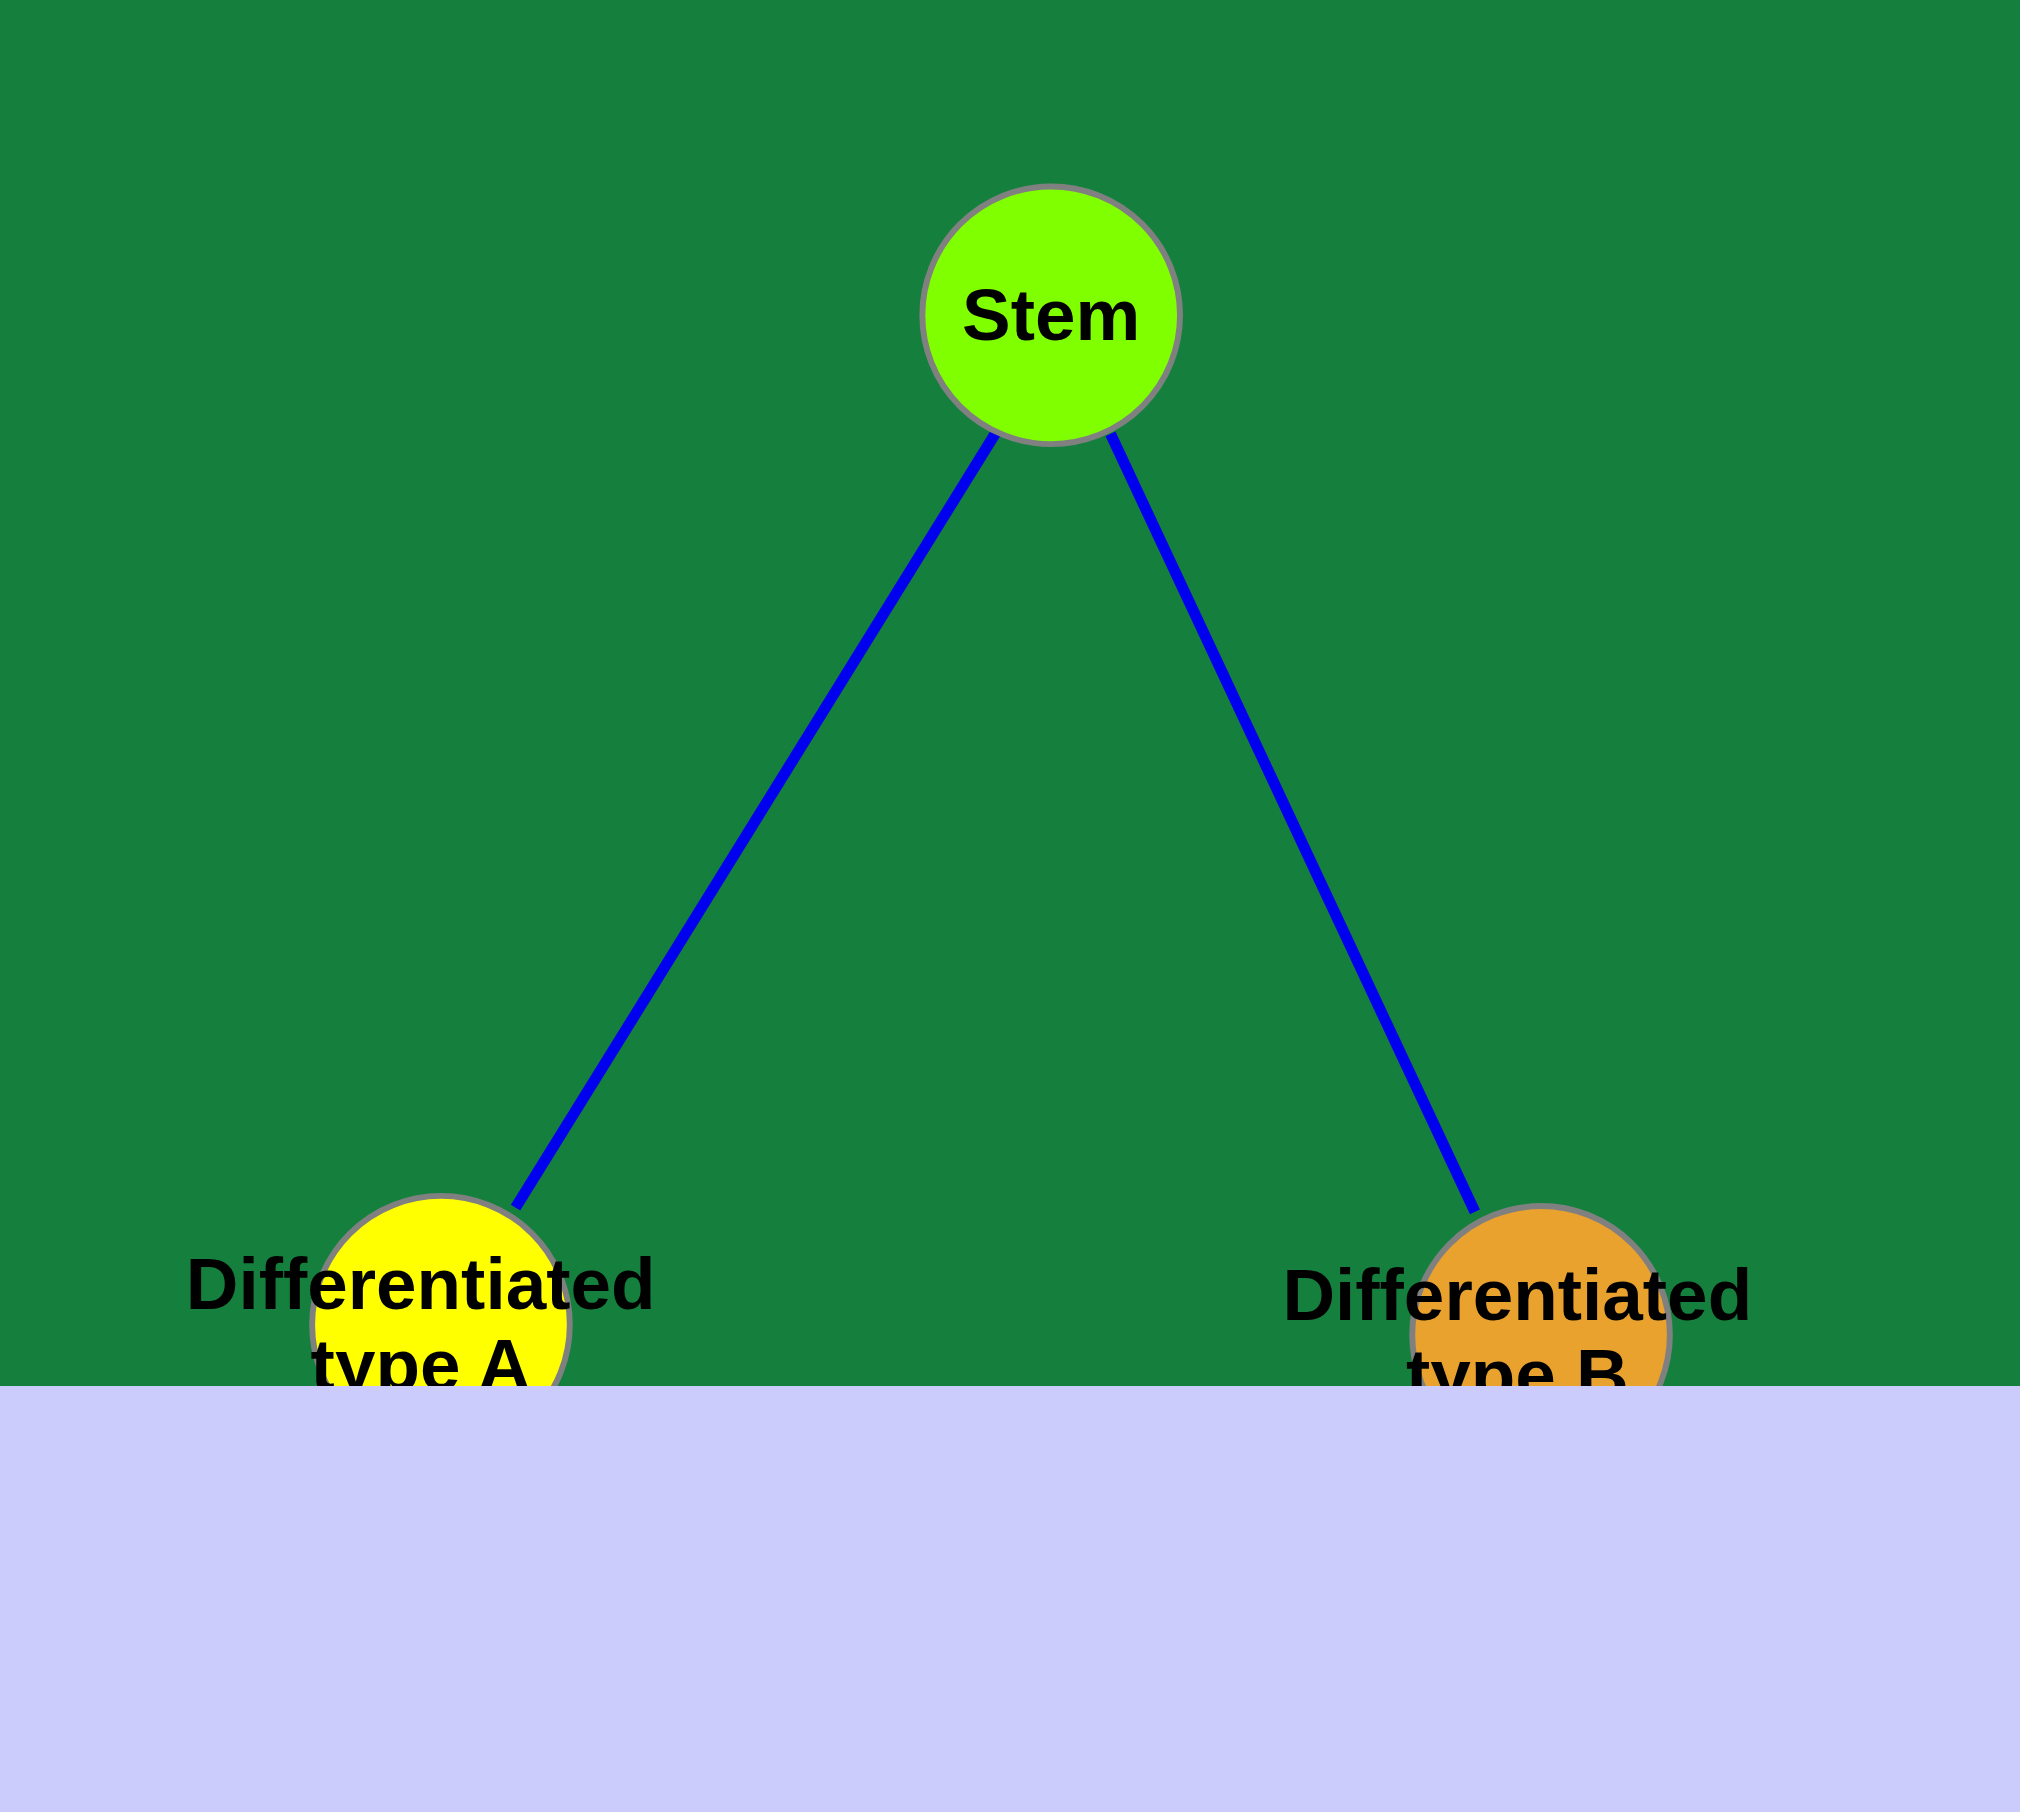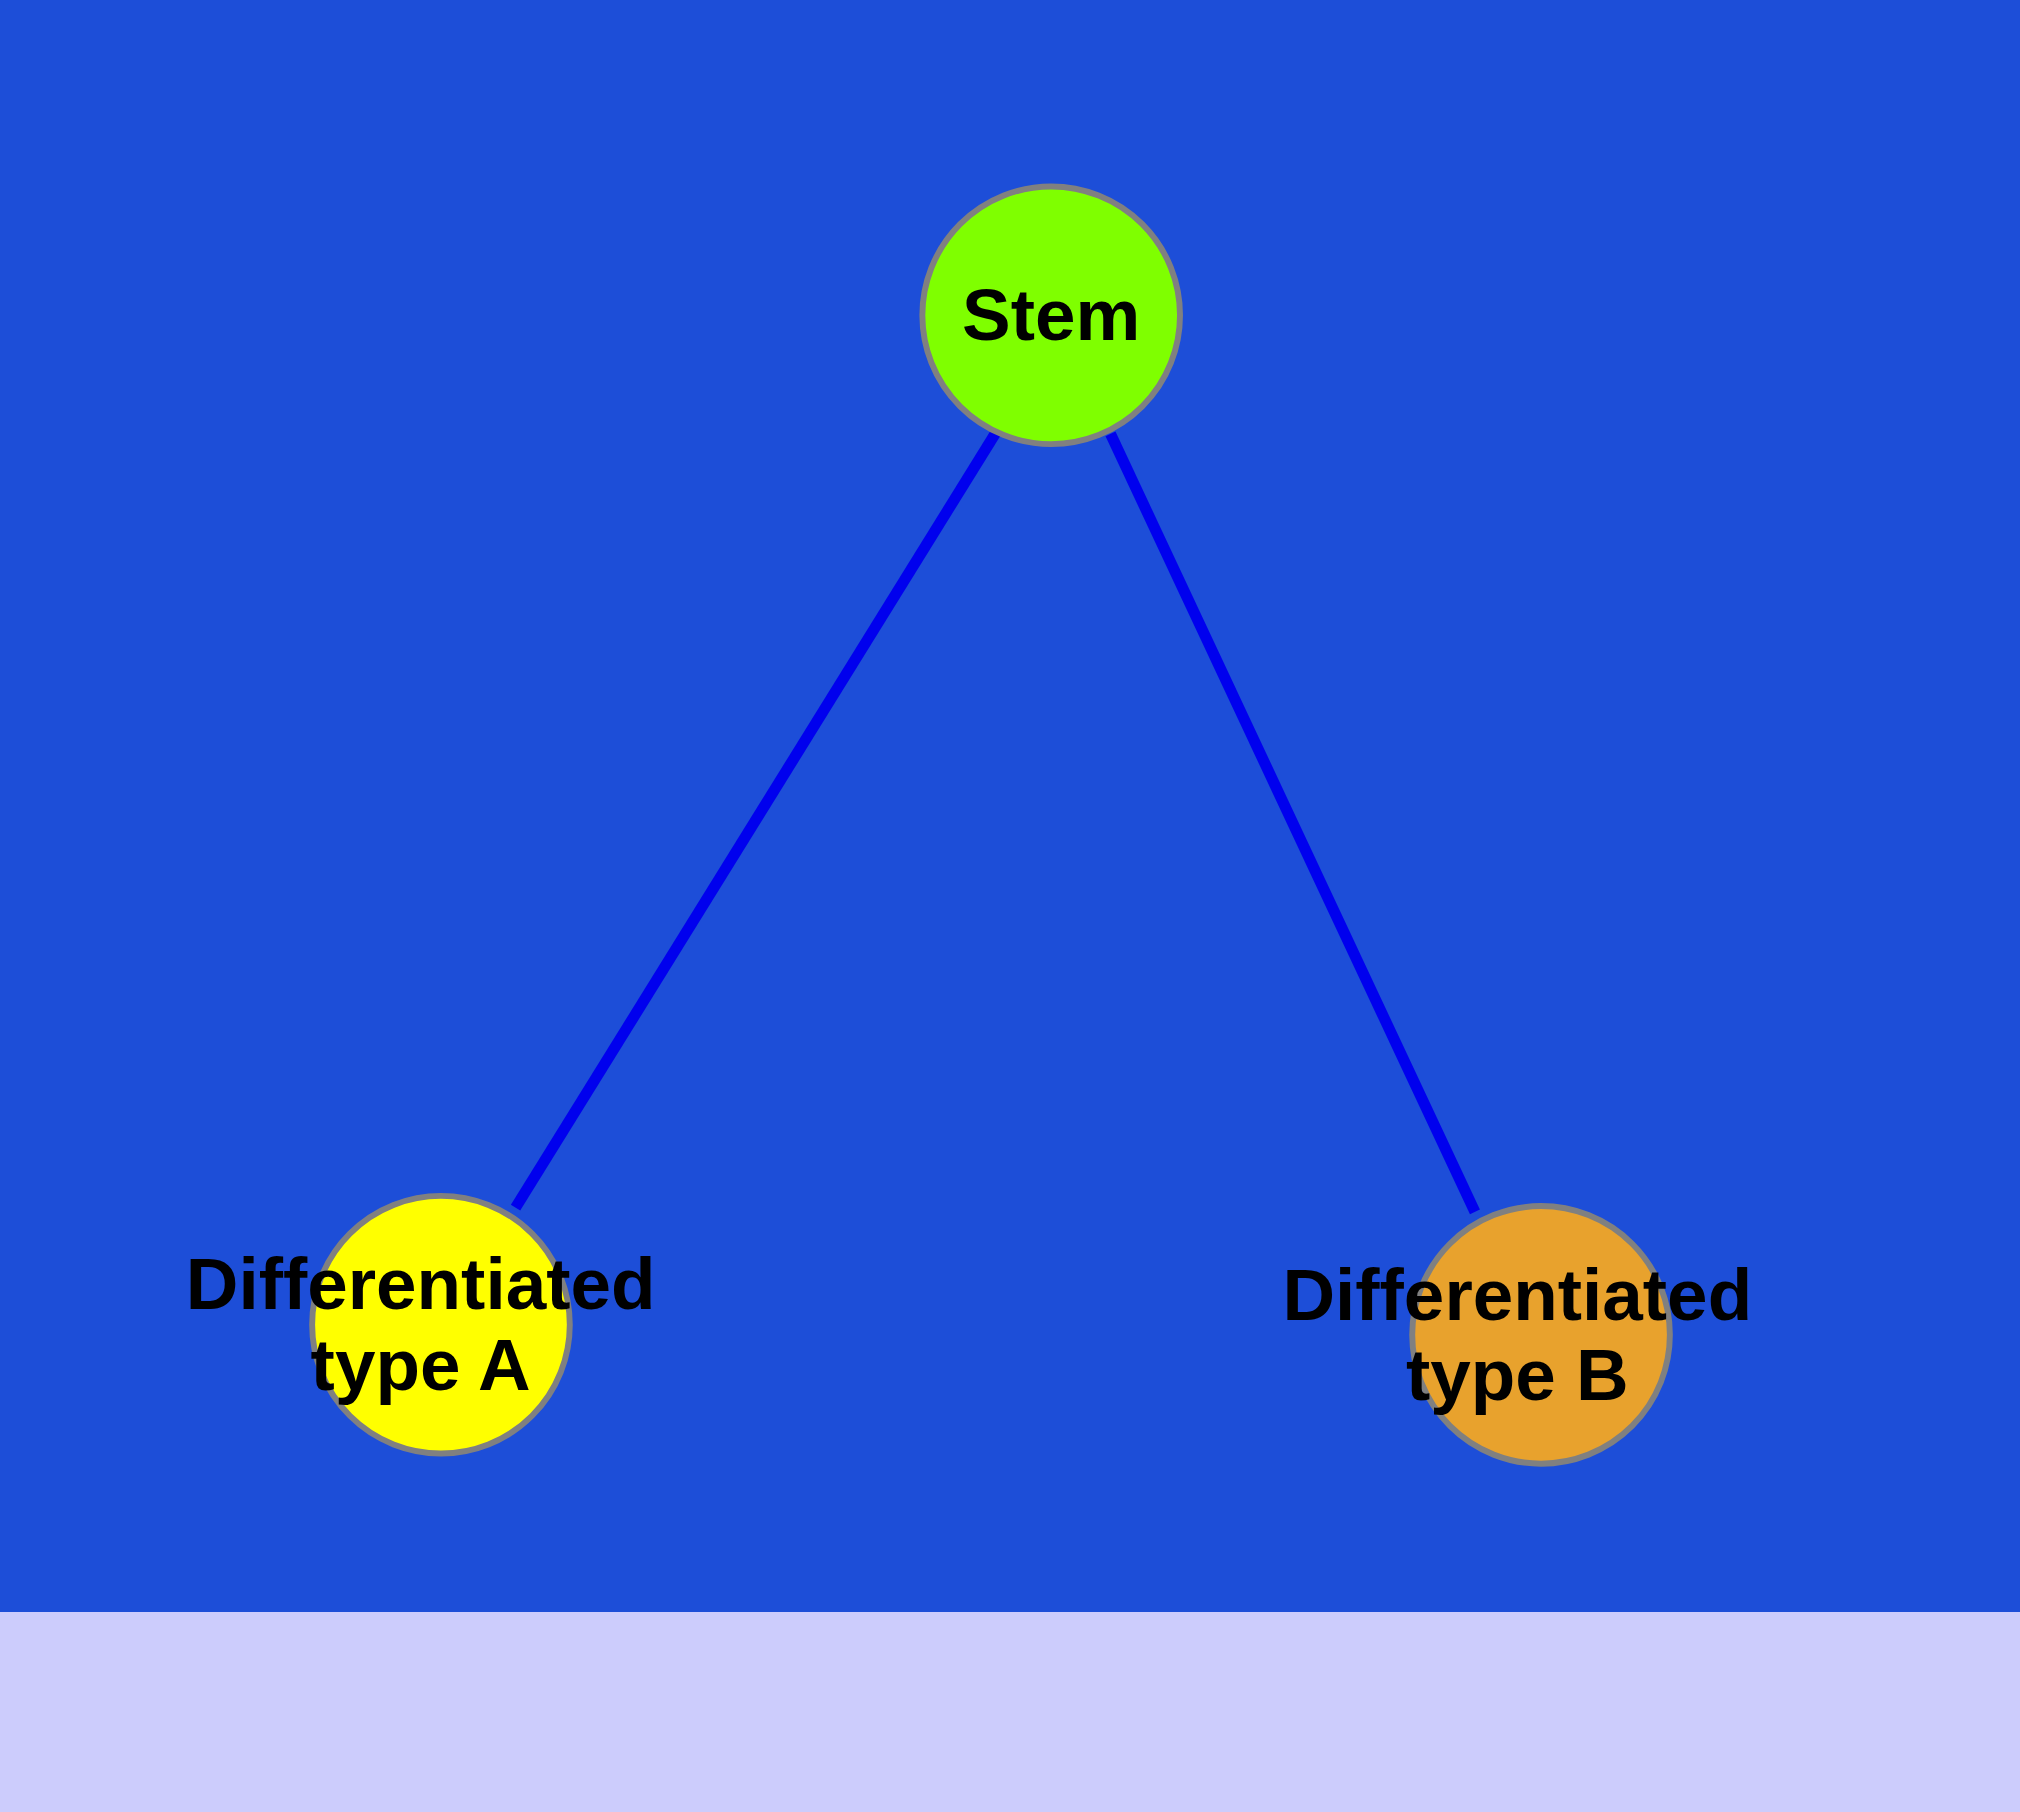--- a/index.html
+++ b/index.html
@@ -4,22 +4,22 @@
 <title>Cell Differentiation Graph</title>
 <style>
   html, body {
     margin: 0;
     padding: 0;
     background: #ccccfc;
   }
   #canvas {
     position: relative;
     width: 2021px;
-    height: 1612px;
-    background: #1d4ed8;
+    height: 1386px;
+    background: #15803d;
     overflow: hidden;
     font-family: "Liberation Sans", "DejaVu Sans", sans-serif;
   }
   #graph-svg {
     position: absolute;
     left: 0;
     top: 0;
     width: 2021px;
     height: 1812px;
     display: block;

